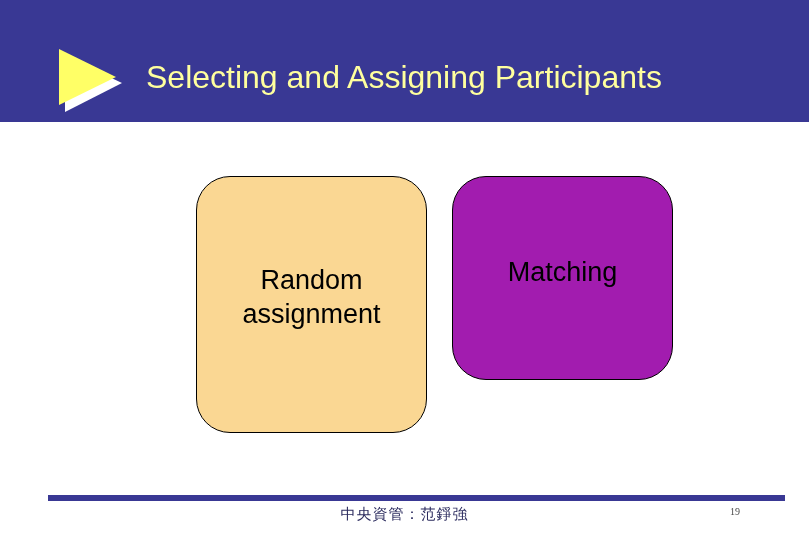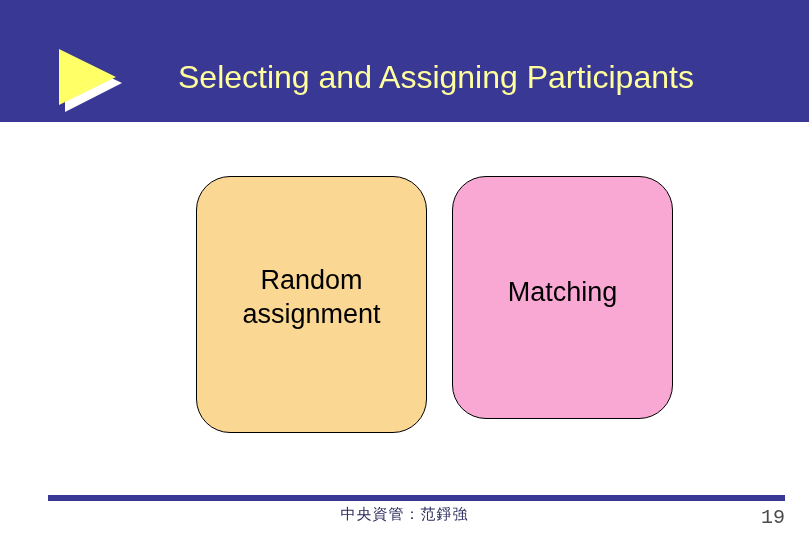--- a/index.html
+++ b/index.html
@@ -40,21 +40,20 @@
     top: 52px;
     width: 620px;
     height: 50px;
     line-height: 50px;
     color: #ffff9e;
     font-size: 32px;
     font-family: "Liberation Sans", sans-serif;
     font-weight: normal;
     letter-spacing: 0px;
     white-space: nowrap;
-    margin-left: 32px;
   }
 
   
   .shape-box {
     position: absolute;
     box-sizing: border-box;
     border: 1px solid #000000;
     border-radius: 34px;
     display: flex;
     align-items: center;
@@ -66,22 +65,22 @@
     top: 176px;
     width: 231px;
     height: 257px;
     background: #fad793;
     justify-content: center;
   }
   .box-right {
     left: 452px;
     top: 176px;
     width: 221px;
-    height: 243px;
-    background: #f9a8d4;
+    height: 204px;
+    background: #a21caf;
   }
   .box-label {
     color: #000000;
     font-size: 27px;
     font-family: "Liberation Sans", sans-serif;
     line-height: 34px;
     white-space: pre-line;
     display: block;
     width: 100%;
   }
@@ -112,24 +111,24 @@
     color: #2b2b5e;
     font-size: 15px;
     font-family: "Liberation Sans", sans-serif;
     letter-spacing: 1px;
   }
   .page-number {
     position: absolute;
     left: 730px;
     top: 506px;
     width: 55px;
-    text-align: right;
+    text-align: left;
     color: #4a4a4a;
-    font-size: 20px;
-    font-family: Liberation Mono, monospace;
+    font-size: 10px;
+    font-family: Liberation Serif, serif;
   }
 </style>
 </head>
 <body>
 
 <div id="slide">
 
   <div class="header-band">
 
     <span class="bullet-triangle">

